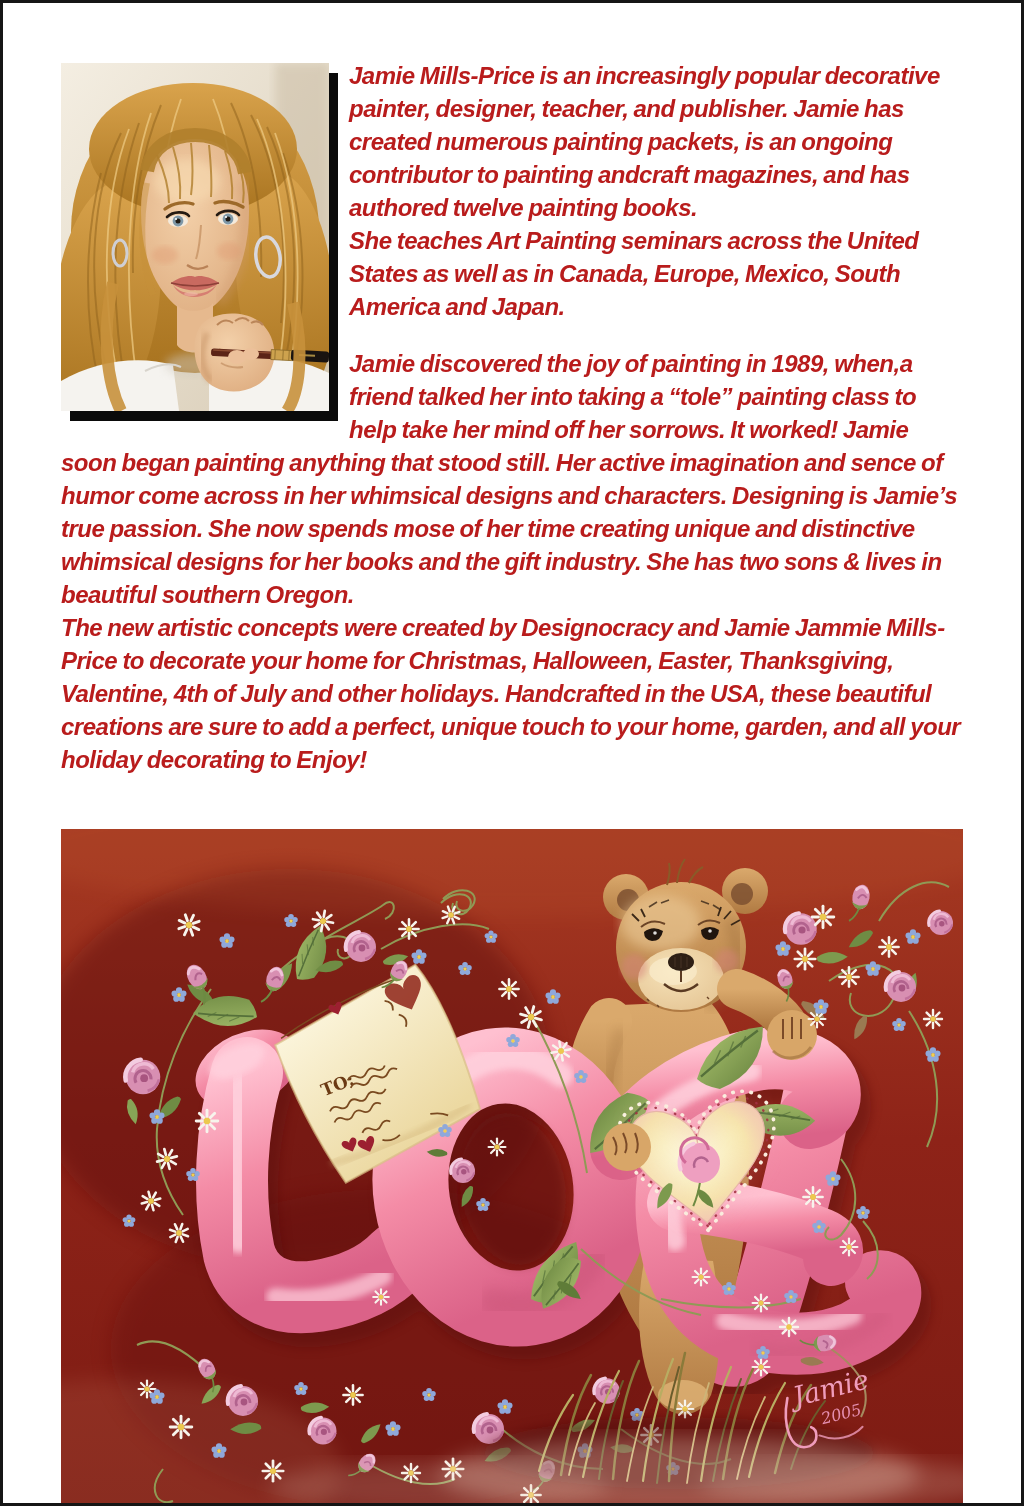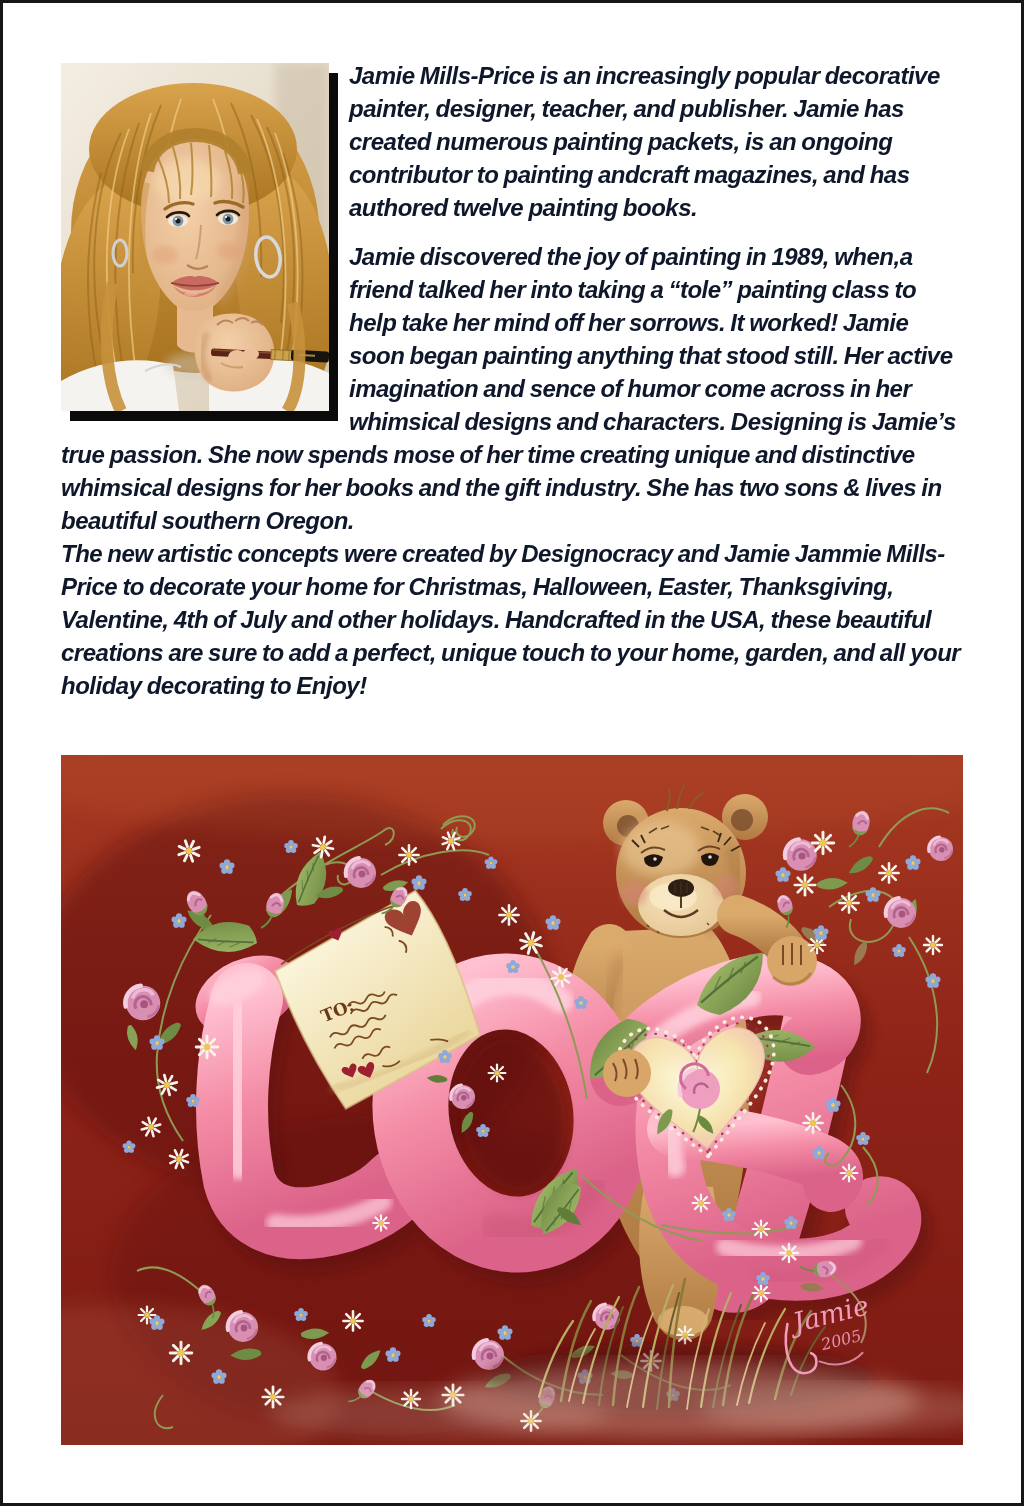--- a/index.html
+++ b/index.html
@@ -4,22 +4,22 @@
 <style>
   html,body{margin:0;padding:0;background:#9a9a9a;}
   .page{width:1024px;height:1506px;background:#ffffff;border:3px solid #161616;
         box-sizing:border-box;position:relative;overflow:hidden;
         font-family:"Liberation Sans",sans-serif;}
   .bio{padding:56px 54px 0 58px;}
   .portrait{float:left;width:268px;height:348px;margin:4px 20px 6px 0;
             box-shadow:9px 10px 0 #0a0a0a;background:#e8e0d0;}
   .portrait svg{display:block;width:100%;height:100%;}
   .para{margin:0;font-weight:bold;font-style:italic;font-size:24px;line-height:33px;
-        color:#0f172a;letter-spacing:-0.5px;word-spacing:-1px;}
-  .p2{margin-top:16px;}
+        color:#b91c1c;letter-spacing:-0.5px;word-spacing:-1px;}
+  .p2{margin-top:24px;}
   .p3{}
   .artwork{clear:both;margin:53px 0 0 58px;width:902px;height:690px;}
   .artwork svg{display:block;width:100%;height:100%;}
 </style>
 </head>
 <body>
 
 <div class="page">
 
   <section class="bio">
@@ -143,20 +143,21 @@
         <ellipse cx="190" cy="291" rx="8" ry="6" fill="#ecc09a"></ellipse>
         <g stroke="#c8913c" fill="none" opacity=".9">
           <path d="M52 220 C40 270 46 320 60 348" stroke-width="12"></path>
           <path d="M232 240 C244 290 238 330 226 348" stroke-width="12"></path>
           <path d="M86 120 C78 160 80 200 92 232" stroke-width="6" opacity=".5"></path>
         </g>
       </svg>
     </figure>
 
     <p class="para">Jamie Mills-Price is an increasingly popular decorative painter, designer, teacher, and publisher. Jamie has created numerous painting packets, is an ongoing contributor to painting andcraft magazines, and has authored twelve painting books.</p>
+    <p class="para">She teaches Art Painting seminars across the United States as well as in Canada, Europe, Mexico, South America and Japan.</p>
     <p class="para p2">Jamie discovered the joy of painting in 1989, when,a friend talked her into taking a “tole” painting class to help take her mind off her sorrows. It worked! Jamie soon began painting anything that stood still. Her active imagination and sence of humor come across in her whimsical designs and characters. Designing is Jamie’s true passion. She now spends mose of her time creating unique and distinctive whimsical designs for her books and the gift industry. She has two sons &amp; lives in beautiful southern Oregon.</p>
     <p class="para p3">The new artistic concepts were created by Designocracy and Jamie Jammie Mills-Price to decorate your home for Christmas, Halloween, Easter, Thanksgiving, Valentine, 4th of July and other holidays. Handcrafted in the USA, these beautiful creations are sure to add a perfect, unique touch to your home, garden, and all your holiday decorating to Enjoy!</p>
   </section>
 
   <figure class="artwork">
     <svg viewBox="0 0 902 690" role="img" aria-label="LOVE">
       <defs>
         <linearGradient id="gBg" x1="0" y1="0" x2="0" y2="1">
           <stop offset="0" stop-color="#a63a22"></stop>
             <stop offset=".45" stop-color="#8e2318"></stop>

